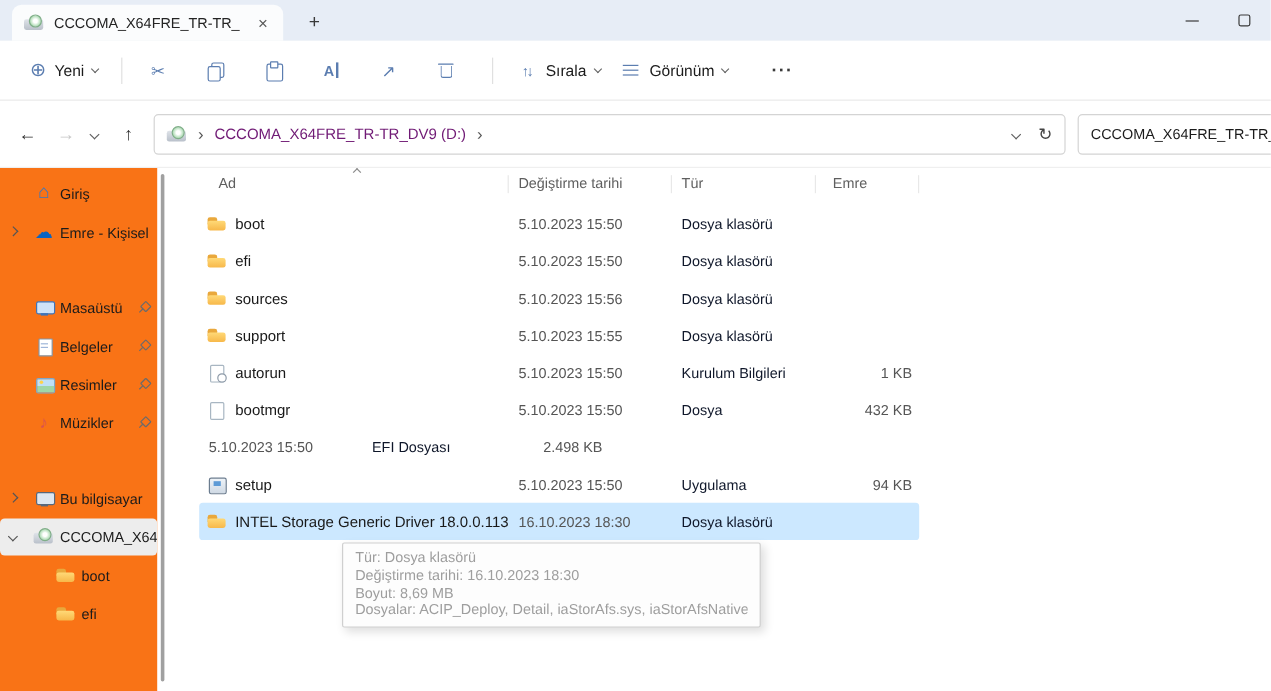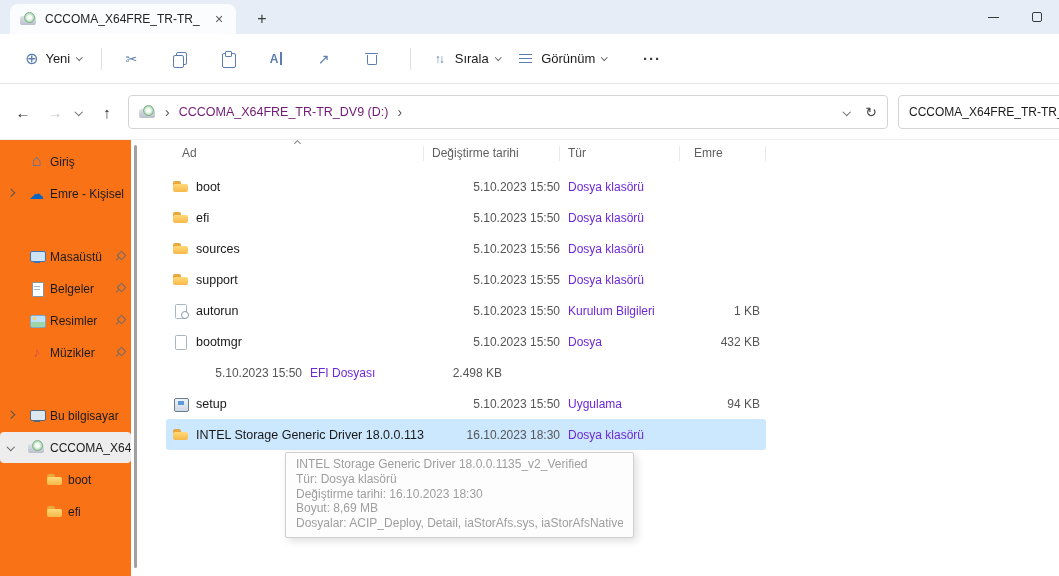--- a/index.html
+++ b/index.html
@@ -131,22 +131,22 @@
   .hcell::after { content: ""; position: absolute; right: 0; top: 6px; height: 15px; width: 1px; background: #e8e8e8; }
   .hcell.name { width: 258px; padding-left: 16px; }
   .hcell.date { width: 136px; padding-left: 8px; }
   .hcell.type { width: 120px; padding-left: 8px; align-items: center; }
   .hcell.size { width: 86px; padding-left: 14px; }
   .sort-caret { position: absolute; left: 50%; top: 1px; width: 5px; height: 5px; border-right: 1.1px solid #8a8a8a; border-bottom: 1.1px solid #8a8a8a; transform: rotate(-135deg); }
   .rows { margin-top: 5px; }
   .row { display: flex; height: 31px; margin-left: 25px; width: 600px; align-items: center; border-radius: 3px; font-size: 12px; }
   .row.selected { background: #cce8ff; }
   .cell.name { width: 258px; display: flex; align-items: center; gap: 7px; padding-left: 6px; color: #191919; white-space: nowrap; overflow: hidden; font-size: 12.5px; }
-  .cell.date { width: 136px; padding-left: 8px; color: #555; text-align: right; }
-  .cell.type { width: 120px; padding-left: 8px; color: #6d28d9; }
+  .cell.date { width: 136px; padding-left: 8px; color: #555; }
+  .cell.type { width: 120px; padding-left: 8px; color: #0f172a; }
   .cell.size { width: 86px; padding-right: 6px; text-align: right; color: #555; }
 
   
   .tooltip {
     position: absolute; left: 285px; top: 452px; width: 349px; z-index: 10;
     background: #fdfdfd; border: 1px solid #cfcfcf; border-radius: 2px;
     box-shadow: 3px 3px 8px rgba(0,0,0,0.13); padding: 4px 10px 6px;
   }
   .tline { font-size: 12px; line-height: 14.8px; color: #9e9e9e; white-space: nowrap; overflow: hidden; }
 </style>
@@ -399,18 +399,17 @@
         </div>
         <div class="cell date">16.10.2023 18:30</div>
         <div class="cell type">Dosya klasörü</div>
         <div class="cell size"></div>
       </div>
     </div>
 </div>
 
 <div class="tooltip">
 
-<div class="tline">INTEL Storage Generic Driver 18.0.0.1135_v2_Verified</div>
     <div class="tline">Tür: Dosya klasörü</div>
     <div class="tline">Değiştirme tarihi: 16.10.2023 18:30</div>
     <div class="tline">Boyut: 8,69 MB</div>
     <div class="tline">Dosyalar: ACIP_Deploy, Detail, iaStorAfs.sys, iaStorAfsNative, ...</div>
   </div>
 
 </body></html>

